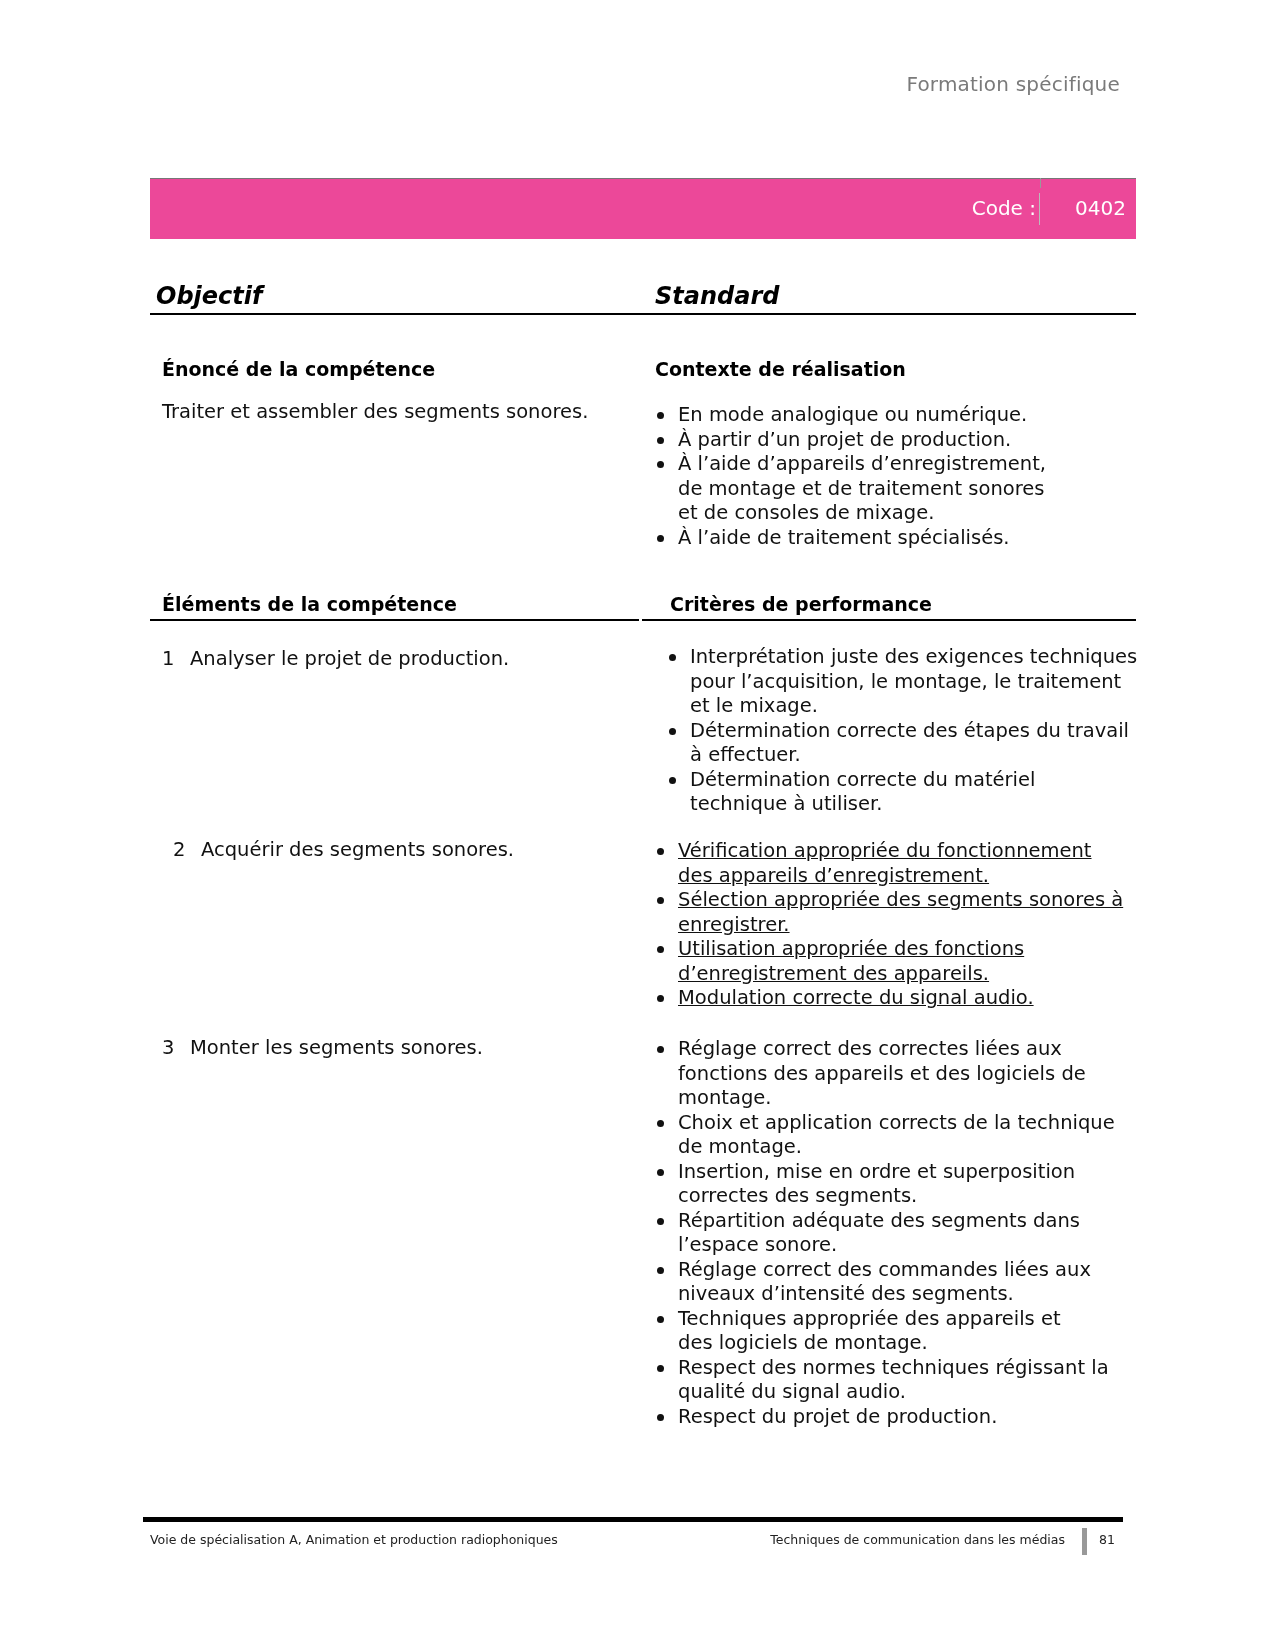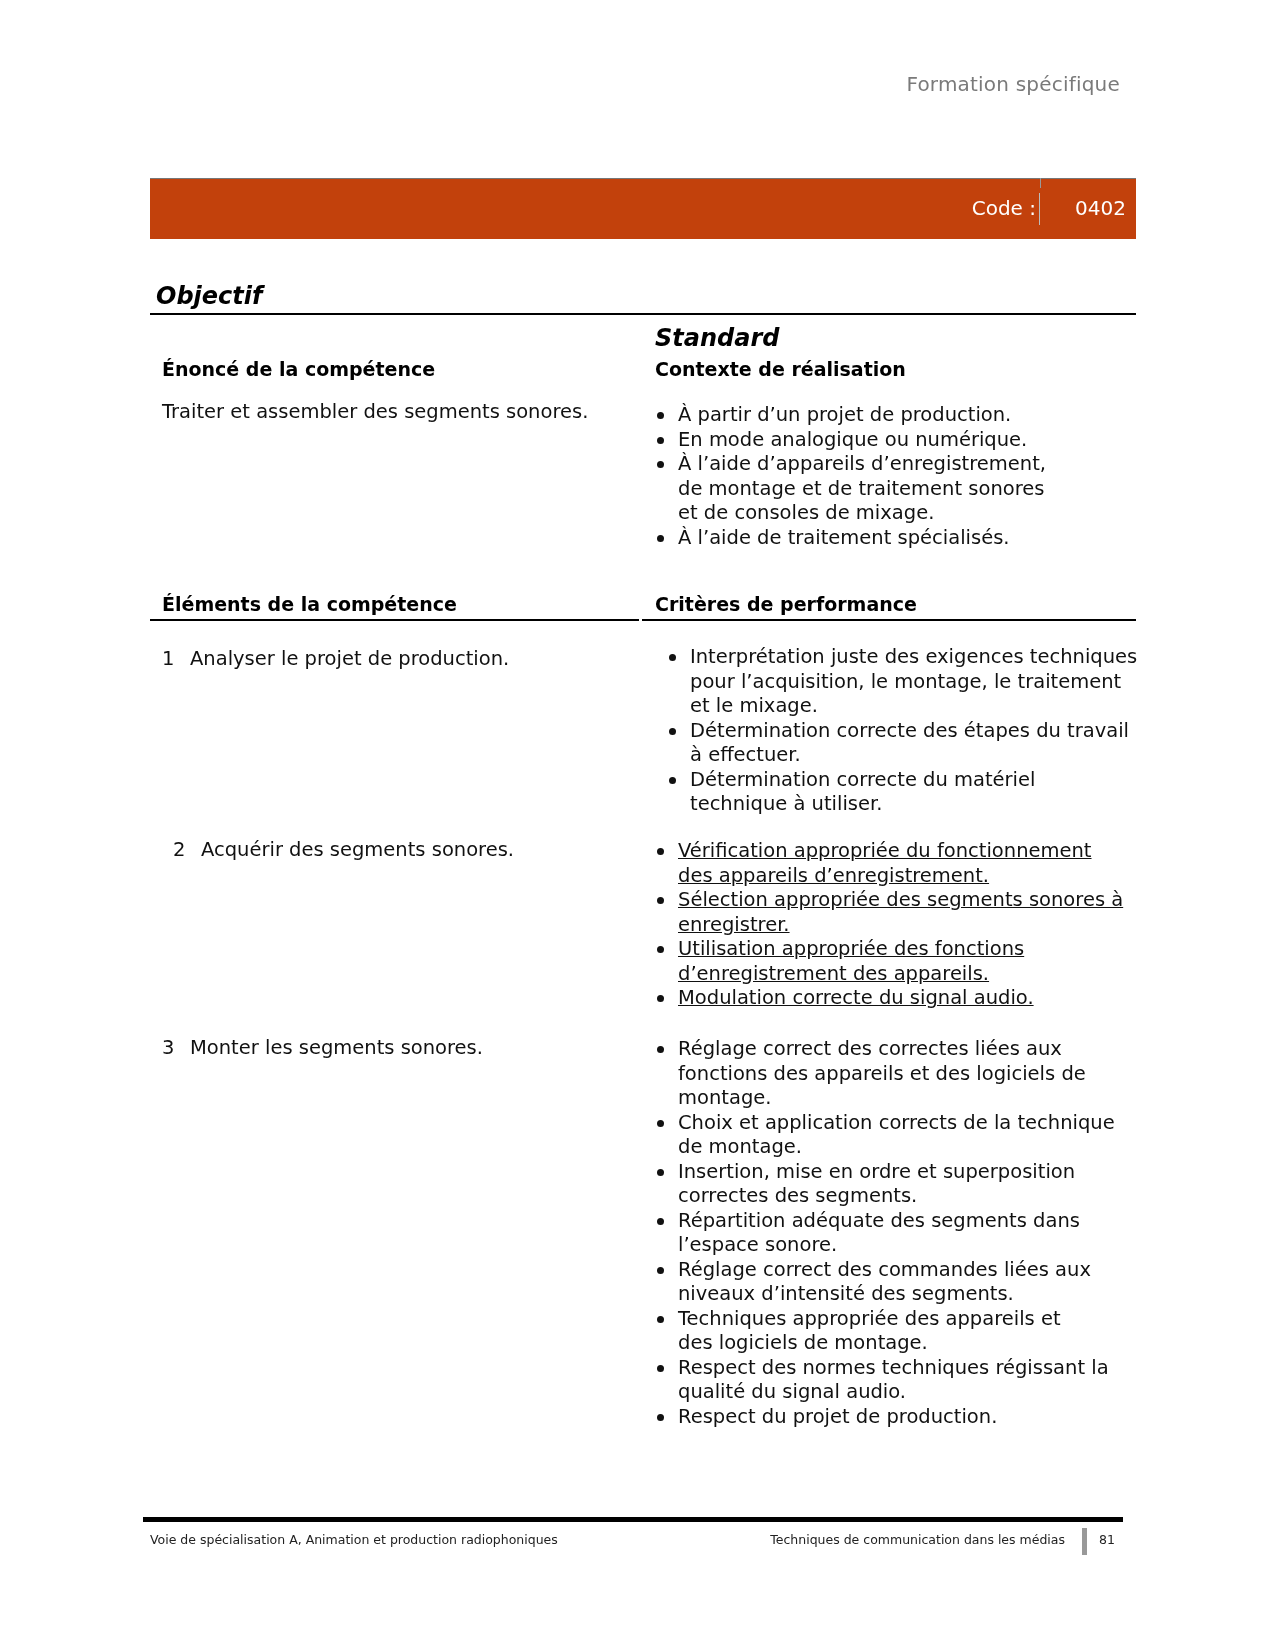--- a/index.html
+++ b/index.html
@@ -2,42 +2,42 @@
 <html><head>
 <meta charset="utf-8">
 <style>
   html, body { margin: 0; padding: 0; background: #ffffff; }
   body { width: 1275px; height: 1650px; position: relative; overflow: hidden;
          font-family: "DejaVu Sans", sans-serif; color: #111; }
   .abs { position: absolute; }
 
   .running-head { right: 155px; top: 72px; font-size: 20px; color: #7a7a7a; letter-spacing: 0.2px; }
 
-  .code-bar { left: 150px; top: 178px; width: 986px; height: 60px; background: #c2410c;
+  .code-bar { left: 150px; top: 178px; width: 986px; height: 60px; background: #ec4899;
               border-top: 1px solid #777; }
   .code-label { position: absolute; right: 100px; top: 17px; color: #fff; font-size: 20px; }
   .code-sep { position: absolute; right: 96px; top: 14px; width: 1px; height: 32px; background: #bbb; }
   .code-divider { position: absolute; right: 95px; top: -1px; width: 1px; height: 10px; background: #999; }
   .code-value { position: absolute; right: 10px; top: 17px; color: #fff; font-size: 20px; }
 
   .section-title { font-weight: bold; font-style: italic; font-size: 24px; color: #000; text-align: center; }
   .title-left { left: 156px; top: 282px; }
-  .title-right { left: 655px; top: 282px; margin-top: 42px; }
+  .title-right { left: 655px; top: 282px; }
   .rule-top { left: 150px; top: 313px; width: 986px; height: 2px; background: #000; }
 
   .subhead { font-weight: bold; font-size: 19px; color: #000; }
   .body-text { font-size: 19.5px; line-height: 24.5px; color: #111; }
 
   .enonce-head { left: 162px; top: 358px; }
   .enonce-text { left: 162px; top: 400px; }
   .contexte-head { left: 655px; top: 358px; }
   .contexte-list { left: 655px; top: 403px; width: 470px; }
 
   .elements-head { left: 162px; top: 593px; }
-  .criteres-head { left: 655px; top: 593px; }
+  .criteres-head { left: 670px; top: 593px; }
   .rule-mid-left { left: 150px; top: 619px; width: 489px; height: 2px; background: #000; }
   .rule-mid-right { left: 642px; top: 619px; width: 494px; height: 2px; background: #000; }
 
   ul.bullets { list-style: none; margin: 0; padding: 0; }
   ul.bullets li { position: relative; padding-left: 23px; }
   ul.bullets li .dot { position: absolute; left: 2px; top: 9px; width: 7px; height: 7px; border-radius: 50%; background: #111; }
 
   .element-item { left: 162px; }
   .element-num { display: inline-block; width: 28px; }
   .el-1 { top: 647px; }
@@ -69,22 +69,22 @@
 
 <div class="abs section-title title-left">Objectif</div>
 <div class="abs section-title title-right">Standard</div>
 <div class="abs rule-top"></div>
 
 <div class="abs subhead enonce-head">Énoncé de la compétence</div>
 <div class="abs body-text enonce-text">Traiter et assembler des segments sonores.</div>
 
 <div class="abs subhead contexte-head">Contexte de réalisation</div>
 <ul class="abs bullets body-text contexte-list">
+  <li><span class="dot"></span><span>En mode analogique ou numérique.</span></li>
   <li><span class="dot"></span><span>À partir d’un projet de production.</span></li>
-  <li><span class="dot"></span><span>En mode analogique ou numérique.</span></li>
   <li style="width:370px"><span class="dot"></span><span>À l’aide d’appareils d’enregistrement, de montage et de traitement sonores et de consoles de mixage.</span></li>
   <li><span class="dot"></span><span>À l’aide de traitement spécialisés.</span></li>
 </ul>
 
 <div class="abs subhead elements-head">Éléments de la compétence</div>
 <div class="abs subhead criteres-head">Critères de performance</div>
 <div class="abs rule-mid-left"></div>
 <div class="abs rule-mid-right"></div>
 
 <div class="abs body-text element-item el-1">

